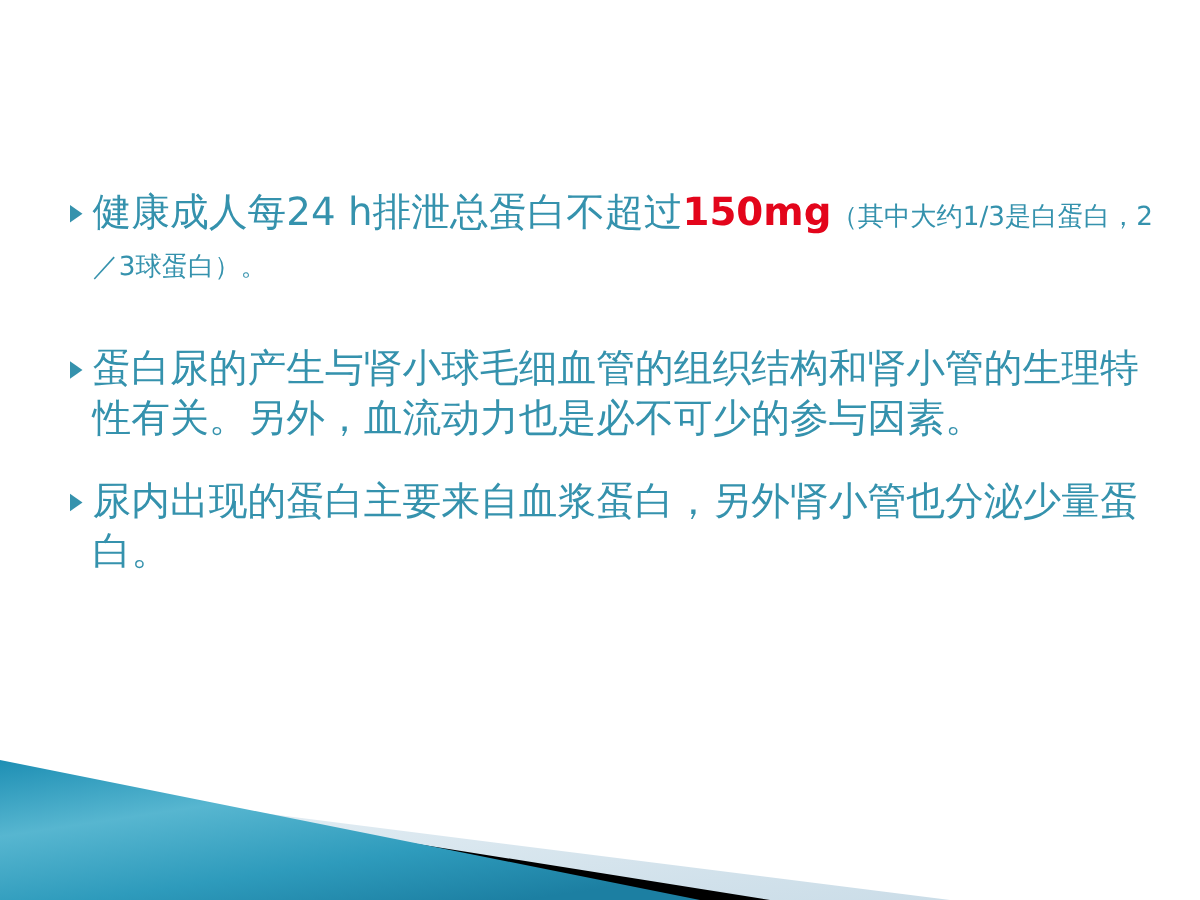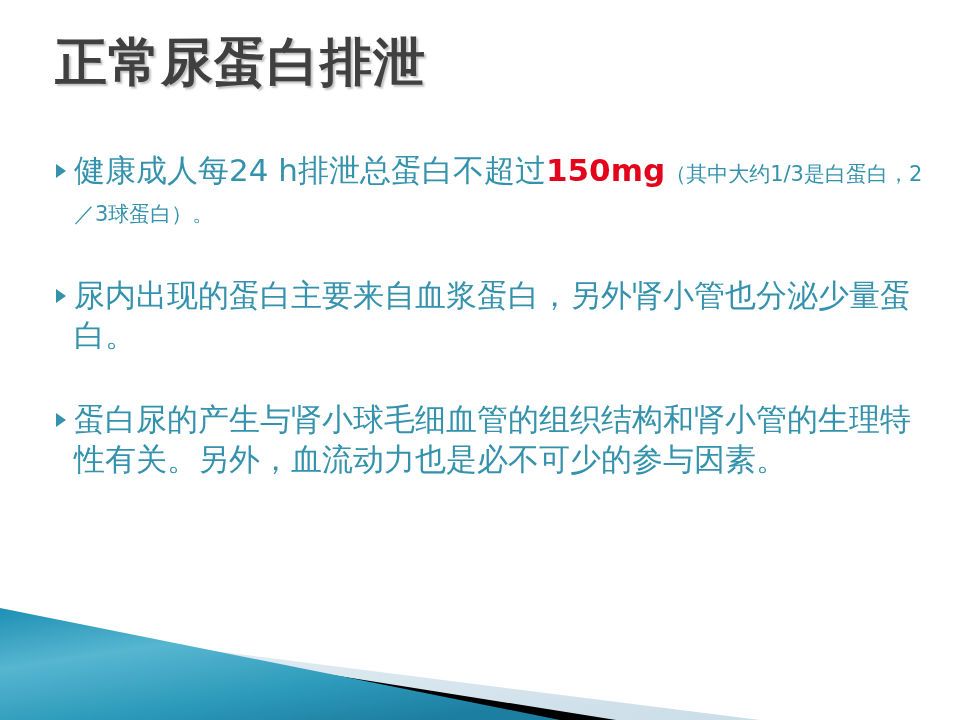--- a/index.html
+++ b/index.html
@@ -101,45 +101,42 @@
     width: 960px;
     height: 140px;
     pointer-events: none;
   }
 </style>
 </head>
 <body>
 
 <div class="slide">
 
-  <div class="title-area">
-    <div class="slide-title">正常尿蛋白排泄</div>
-  </div>
 
   <div class="body-area">
 
     <div class="bullet-row gap-large">
       <div class="bullet-marker">
         <span class="tri"></span>
       </div>
       <div class="bullet-text"><span>健康成人每24 h排泄总蛋白不超过</span><span class="hl-red">150mg</span><span class="small">（其中大约1/3是白蛋白，2／3球蛋白）。</span></div>
     </div>
 
+    <div class="bullet-row">
+      <div class="bullet-marker">
+        <span class="tri"></span>
+      </div>
+      <div class="bullet-text"><span>蛋白尿的产生与肾小球毛细血管的组织结构和肾小管的生理特性有关。另外，血流动力也是必不可少的参与因素。</span></div>
+    </div>
+
     <div class="bullet-row gap-large">
       <div class="bullet-marker">
         <span class="tri"></span>
       </div>
       <div class="bullet-text"><span>尿内出现的蛋白主要来自血浆蛋白，另外肾小管也分泌少量蛋白。</span></div>
-    </div>
-
-    <div class="bullet-row">
-      <div class="bullet-marker">
-        <span class="tri"></span>
-      </div>
-      <div class="bullet-text"><span>蛋白尿的产生与肾小球毛细血管的组织结构和肾小管的生理特性有关。另外，血流动力也是必不可少的参与因素。</span></div>
     </div>
 
   </div>
 
   <svg class="deco" viewBox="0 0 960 140" preserveAspectRatio="none">
     <defs>
       <linearGradient id="tealGrad" x1="0" y1="0" x2="0.75" y2="1">
         <stop offset="0%" stop-color="#1E8FB4"></stop>
         <stop offset="35%" stop-color="#57B6D0"></stop>
         <stop offset="70%" stop-color="#2E9BBC"></stop>

